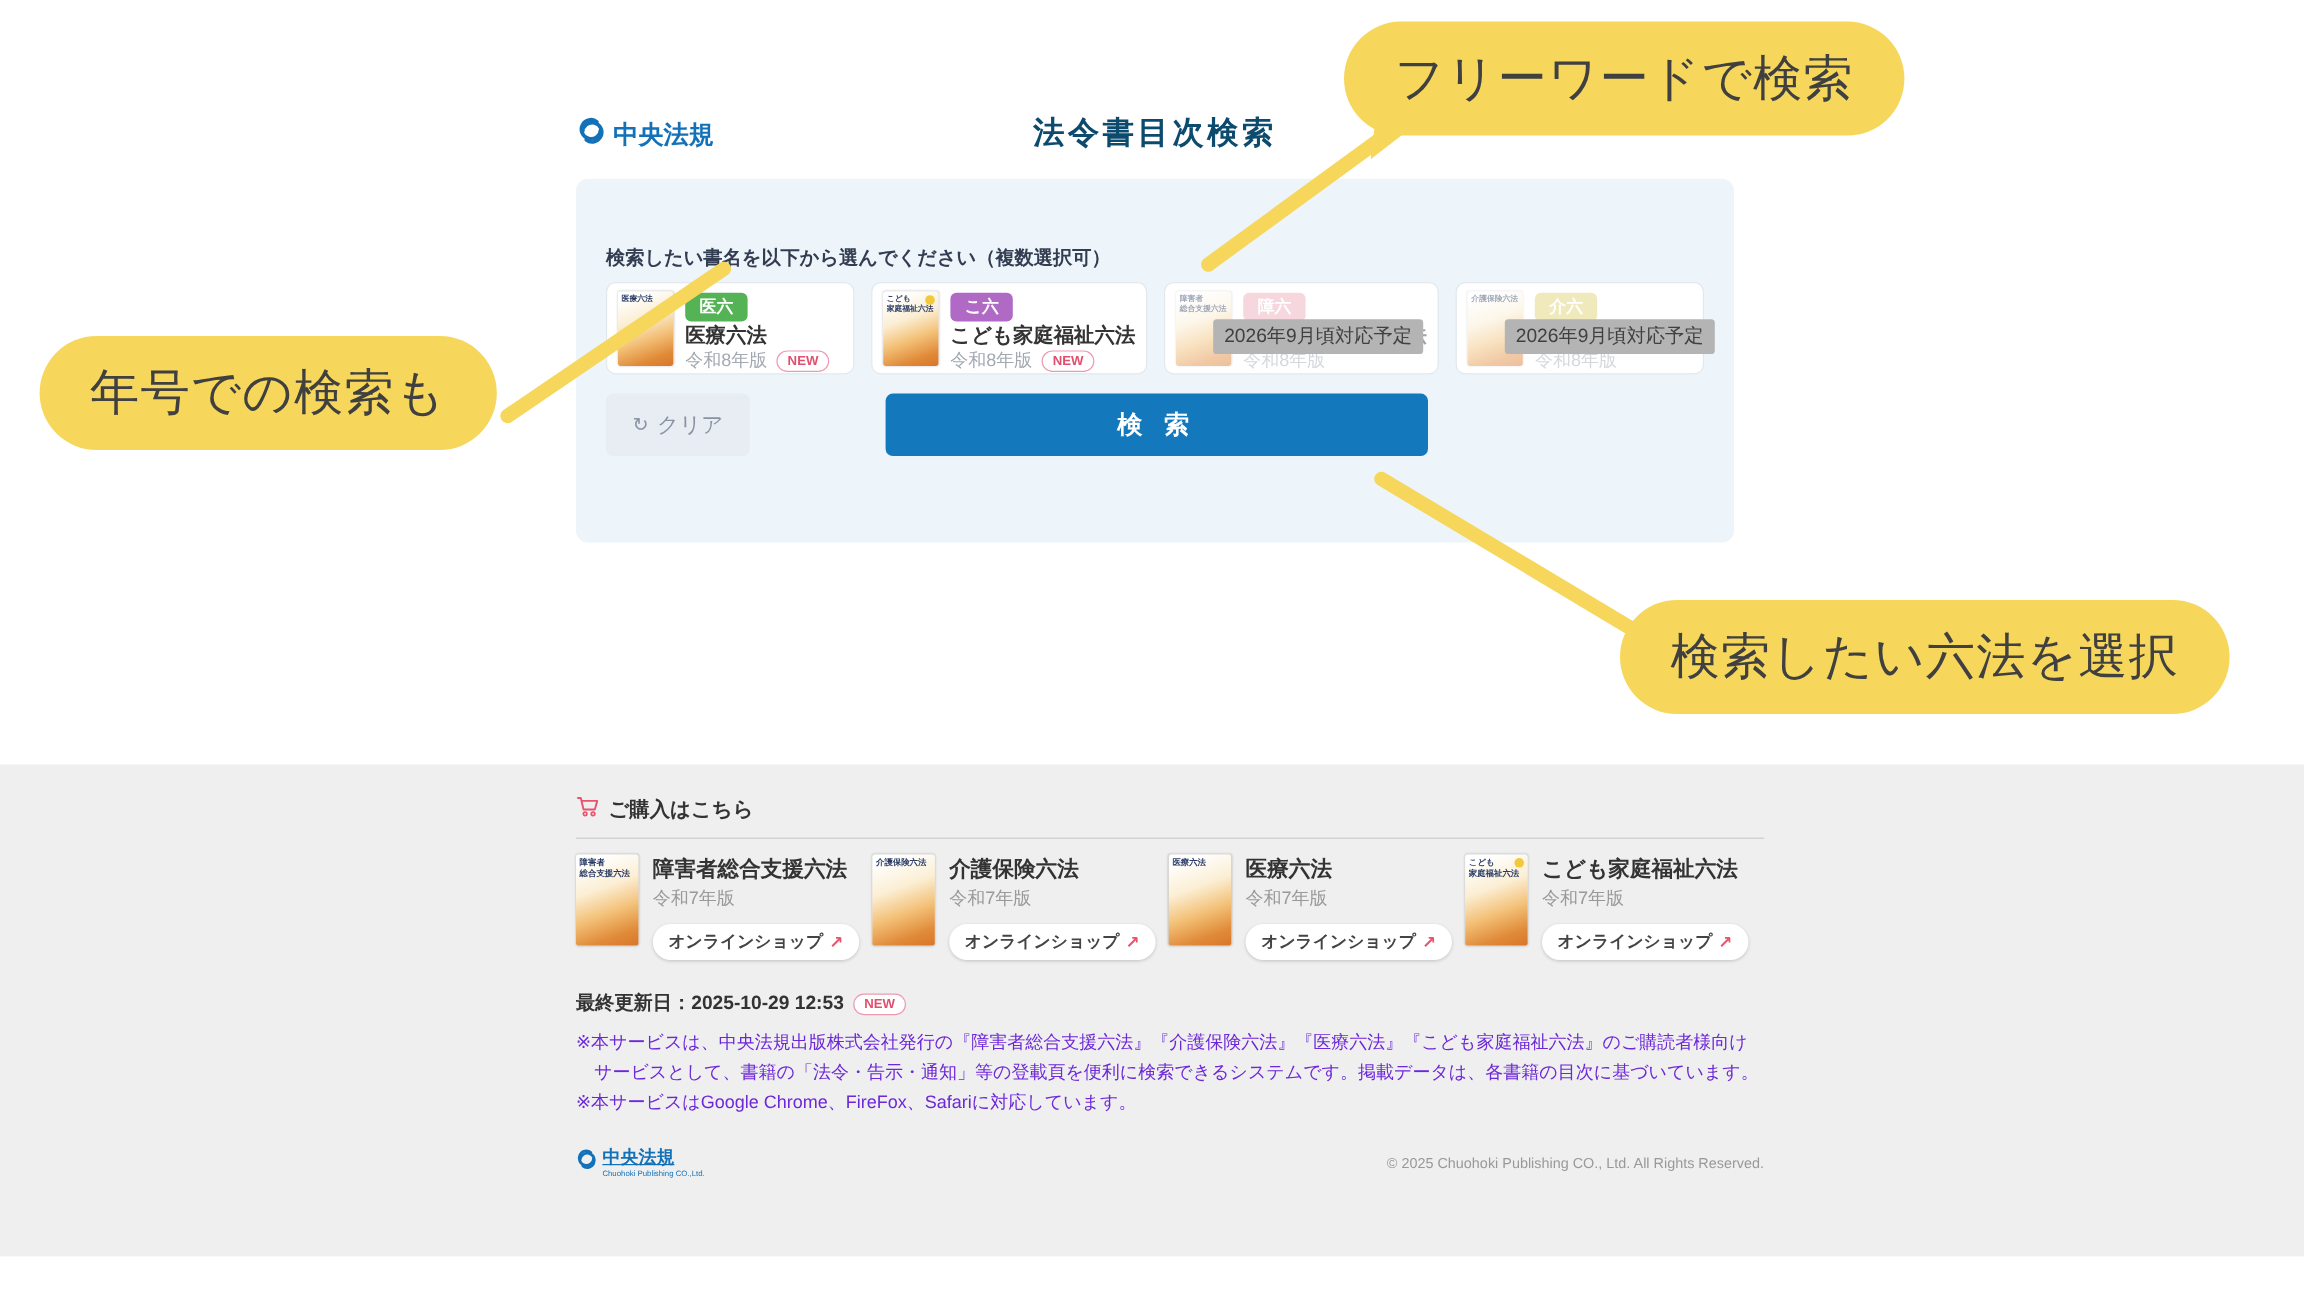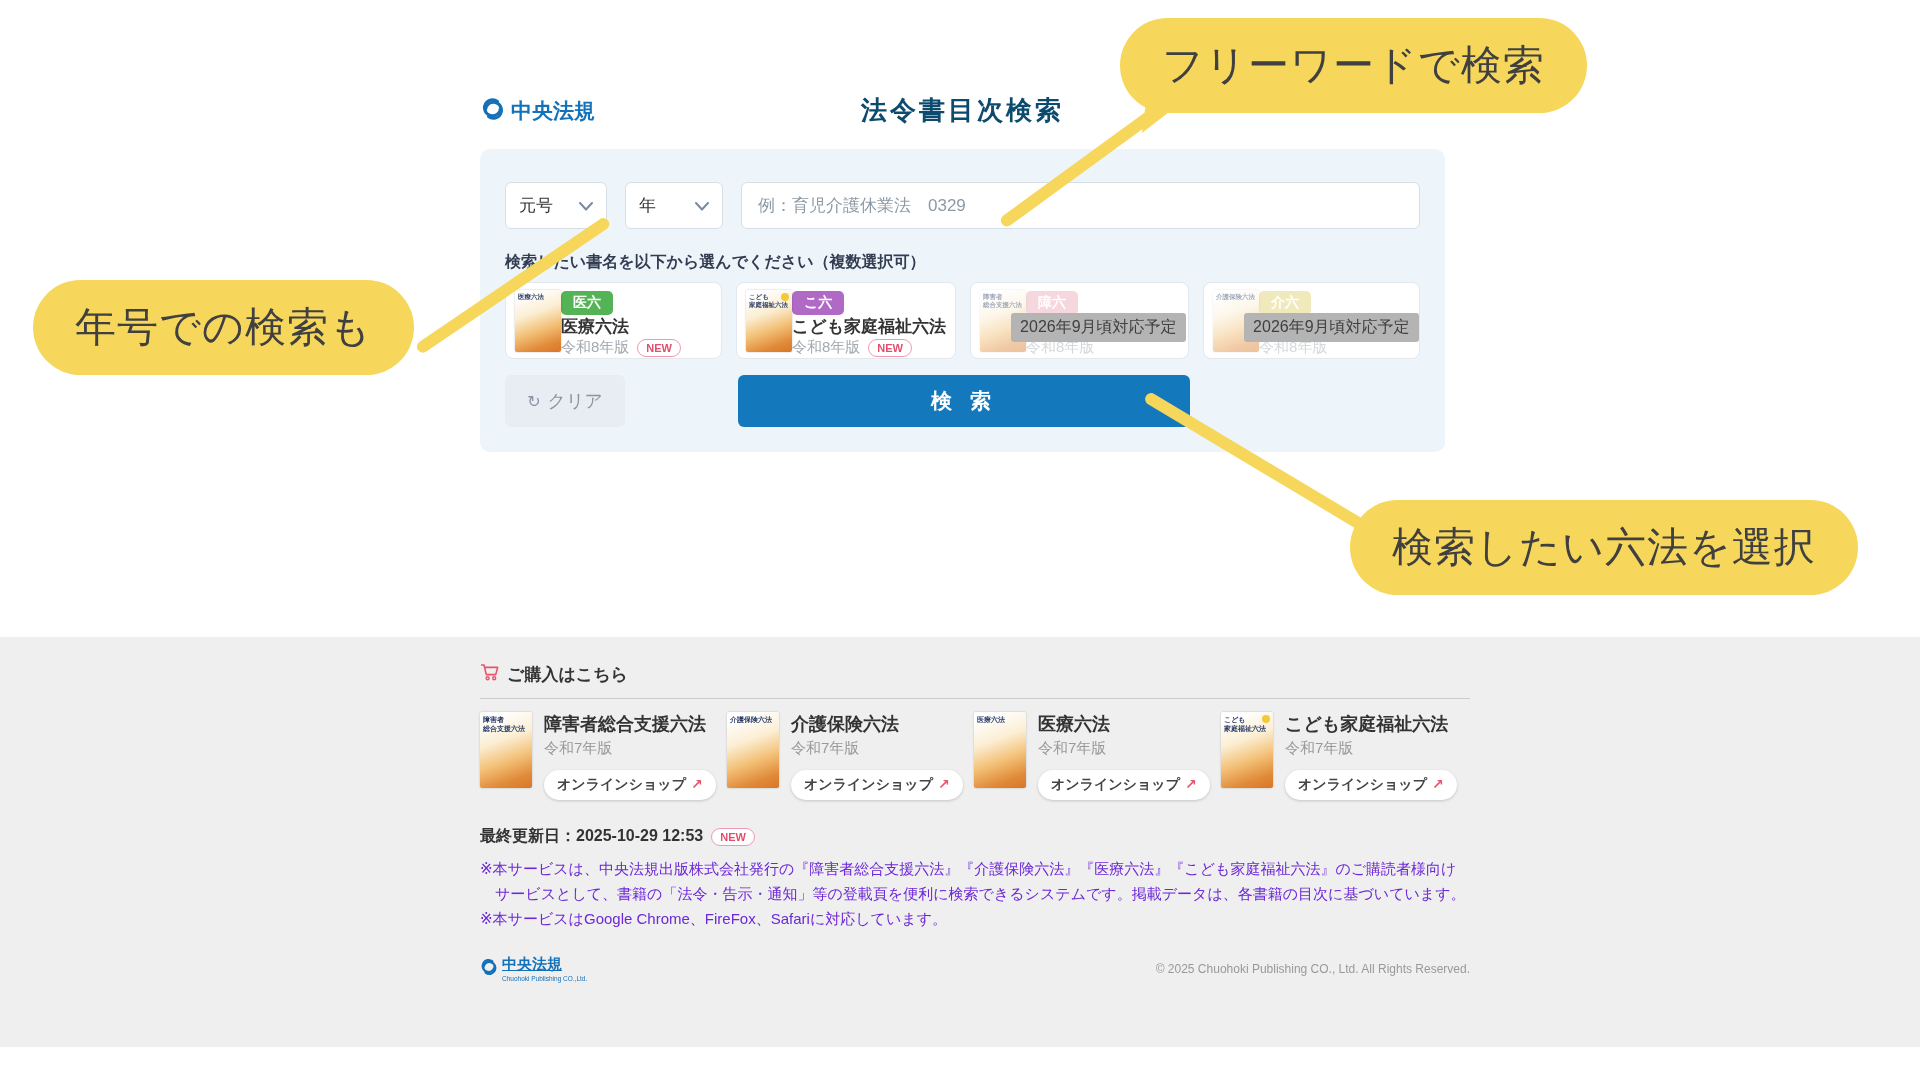--- a/index.html
+++ b/index.html
@@ -20,21 +20,21 @@
                 align-items:center; justify-content:space-between; padding:0 13px;
                 font-size:17px; color:#333; cursor:pointer; }
   .select-era { width:102px; } .select-year { width:98px; }
   .keyword-input { flex:1; border:1px solid #d8dee5; border-radius:6px; font-size:17px;
                    padding:0 16px; color:#333; outline:none; }
   .keyword-input::placeholder { color:#8d9aa5; }
   .select-label { margin-top:23px; font-size:16px; font-weight:bold; color:#333d52; }
   .cards { display:flex; gap:14px; margin-top:9px; }
   .card { flex:1; background:#fff; border:1px solid #e2e8ee; border-radius:8px; height:77px;
           padding:7px 9px; position:relative; cursor:pointer; }
-  .card-inner { display:flex; height:100%; }
+  .card-inner { display:flex; gap:10px; height:100%; }
   .cover { flex:none; width:46px; height:62px; border-radius:2px; overflow:hidden;
            background:linear-gradient(160deg,#ffffff 10%,#fbeed3 38%,#f3c178 62%,#e08a38 85%,#d9752a 100%);
            box-shadow:0 0 2px rgba(0,0,0,.25); font-size:6.5px; font-weight:bold; color:#2a3c66;
            padding:3px; white-space:pre-line; line-height:1.3; position:relative; }
   .cover.dot::after { content:""; position:absolute; right:3px; top:3px; width:8px; height:8px;
            border-radius:50%; background:#f3c93c; }
   .card-col { flex:1; display:flex; flex-direction:column; justify-content:space-between; padding:1px 0; min-width:0; }
   .badge { align-self:flex-start; color:#fff; font-size:14px; font-weight:bold; padding:3px 12px; border-radius:5px; }
   .card-title { font-size:17px; font-weight:bold; color:#333; white-space:nowrap; }
   .card-bottom { display:flex; align-items:center; gap:8px; font-size:15px; color:#a2a9b0; }
@@ -69,21 +69,21 @@
   .bottom-inner { margin-left:480px; width:990px; padding-top:26px; }
   .purchase-header { display:flex; align-items:center; gap:8px; font-size:17px; font-weight:bold; color:#333; }
   .divider { margin-top:12px; border-top:1px solid #cbcbcb; }
   .purchase-items { display:flex; margin-top:13px; }
   .purchase-item { width:247px; display:flex; gap:12px; }
   .p-cover { flex:none; width:52px; height:76px; font-size:7px; }
   .p-title { font-size:18px; font-weight:bold; color:#333; white-space:nowrap; }
   .p-edition { font-size:15px; color:#999; margin-top:3px; }
   .shop-btn { margin-top:12px; background:#fff; border:none; border-radius:16px; padding:6px 13px;
               font-size:14px; font-weight:bold; color:#444; box-shadow:0 1px 3px rgba(0,0,0,.18);
-              display:inline-flex; align-items:flex-start; gap:5px; cursor:pointer; font-family:inherit; }
+              display:inline-flex; align-items:flex-end; gap:5px; cursor:pointer; font-family:inherit; }
   .shop-arrow { color:#e8546d; font-size:14px; font-weight:bold; }
   .update-line { margin-top:26px; display:flex; align-items:center; gap:8px; font-size:16px; font-weight:bold; color:#333; }
   .notes { margin-top:10px; font-size:15px; color:#6d28d9; line-height:1.65; }
   .note { padding-left:1em; text-indent:-1em; }
   .footer-row { margin-top:24px; display:flex; justify-content:space-between; align-items:center; }
   .footer-logo { display:inline-flex; align-items:center; gap:4px; text-decoration:none; cursor:pointer; }
   .footer-logo-text { font-size:15px; font-weight:bold; color:#1271b8; text-decoration:underline; }
   .footer-logo-sub { font-size:6.5px; color:#1271b8; margin-top:1px; }
   .copyright { font-size:12px; color:#999; }
 </style>
@@ -97,39 +97,20 @@
       <svg width="24" height="24" viewBox="0 0 24 24">
         <path d="M16.5 4.5 A8 8 0 1 0 19.5 11" fill="none" stroke="#1271b8" stroke-width="3" stroke-linecap="round"></path>
         <path d="M7.5 19.5 A8 8 0 1 0 4.5 13" fill="none" stroke="#1271b8" stroke-width="3" stroke-linecap="round"></path>
       </svg>
     </span>
     <span class="logo-text">中央法規</span>
   </div>
   <div class="page-title">法令書目次検索</div>
 
   <div class="search-panel">
-    <div class="row1">
-      <div class="select-box select-era">
-        <span>元号</span>
-        <span>
-          <svg width="14" height="9" viewBox="0 0 14 9">
-              <polyline points="1,1 7,7.5 13,1" fill="none" stroke="#7a8aa0" stroke-width="2" stroke-linecap="round"></polyline>
-            </svg>
-        </span>
-      </div>
-      <div class="select-box select-year">
-        <span>年</span>
-        <span>
-          <svg width="14" height="9" viewBox="0 0 14 9">
-              <polyline points="1,1 7,7.5 13,1" fill="none" stroke="#7a8aa0" stroke-width="2" stroke-linecap="round"></polyline>
-            </svg>
-        </span>
-      </div>
-      <input class="keyword-input" type="text" placeholder="例：育児介護休業法　0329" style="">
-    </div>
 
     <div class="select-label">検索したい書名を以下から選んでください（複数選択可）</div>
 
     <div class="cards">
 
       <div class="card">
         <div class="card-inner">
           <div class="cover">医療六法</div>
           <div class="card-col">
             <span class="badge" style="background-color: rgb(84, 179, 84);">医六</span>

